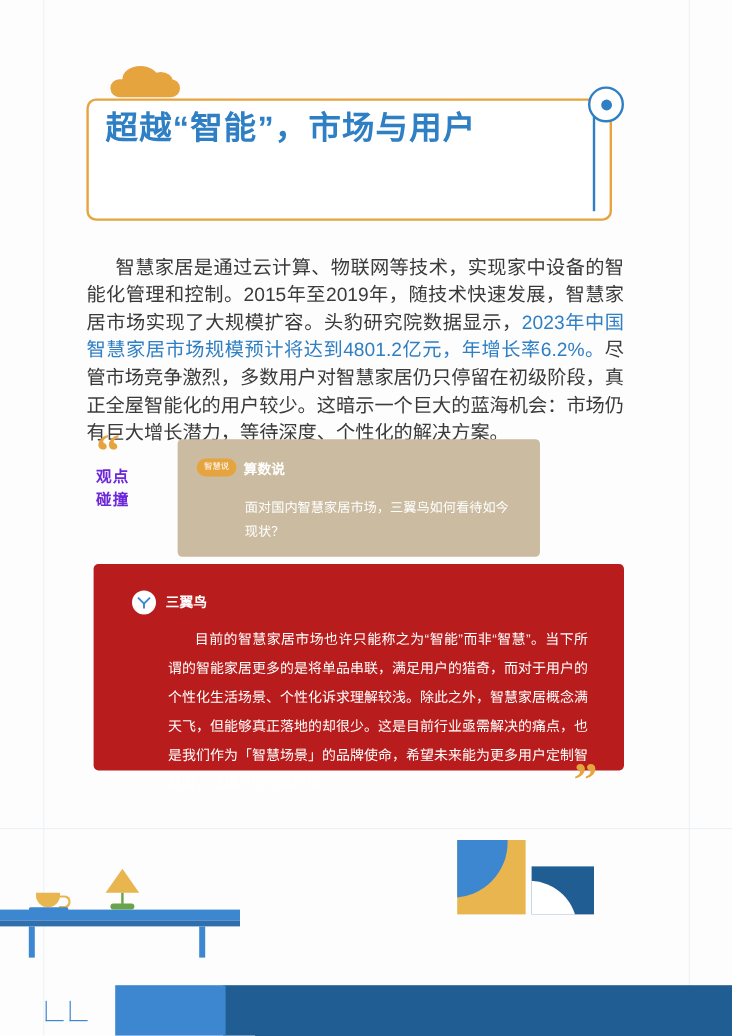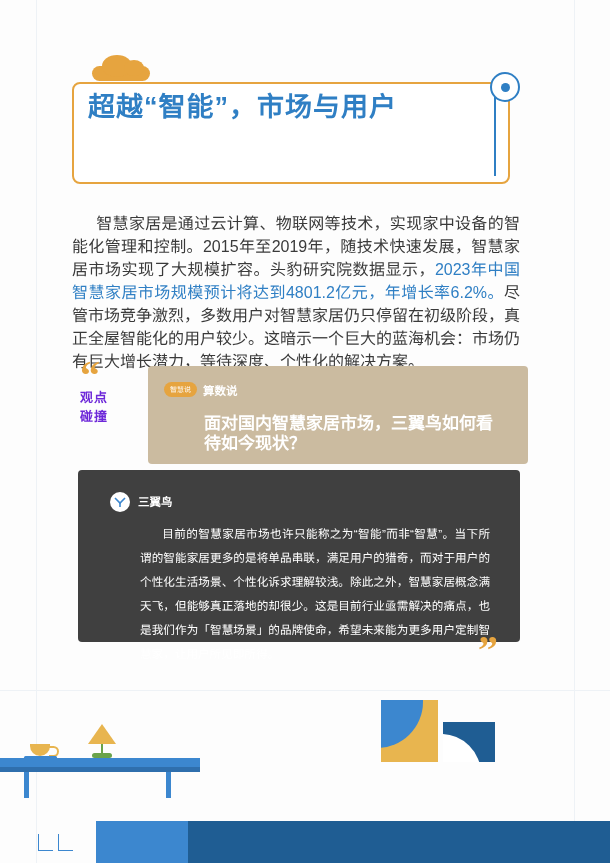--- a/index.html
+++ b/index.html
@@ -73,41 +73,41 @@
     color:#e6a43f;font-size:40px;font-weight:bold;line-height:28px;
     font-family:"Liberation Serif",serif;
   }
   .quote-label{
     position:absolute;left:80px;top:388px;width:54px;
     color:#6d28d9;font-size:13px;font-weight:bold;line-height:19px;letter-spacing:1px;
   }
 
   
   .bubble-q{
-    position:absolute;left:148px;top:366px;width:380px;height:98px;
+    position:absolute;left:148px;top:366px;width:302px;height:98px;
     background:#cbbba0;border-radius:4px;
   }
   .tag{
     position:absolute;left:16px;top:14px;height:19px;
     display:flex;align-items:center;gap:6px;
   }
   .tag-badge{
     background:#e6a43f;color:#ffffff;border-radius:9px;
     font-size:7px;line-height:1;padding:4px 6px;white-space:nowrap;
   }
   .tag-name{color:#ffffff;font-size:11.5px;font-weight:bold;}
   .bubble-q .qtext{
     position:absolute;left:56px;top:48px;right:20px;
-    color:#ffffff;font-size:17px;line-height:20px;font-weight:bold;
+    color:#ffffff;font-size:11px;line-height:20px;
   }
 
   
   .bubble-a{
     position:absolute;left:78px;top:470px;width:442px;height:172px;
-    background:#404040;border-radius:4px;
+    background:#b91c1c;border-radius:4px;
   }
   .avatar{
     position:absolute;left:32px;top:22px;width:20px;height:20px;border-radius:50%;
     background:#ffffff;display:flex;align-items:center;justify-content:center;
   }
   .avatar svg{display:block;}
   .brand{
     position:absolute;left:60px;top:23px;color:#ffffff;font-size:11.5px;font-weight:bold;
   }
   .bubble-a .atext{

